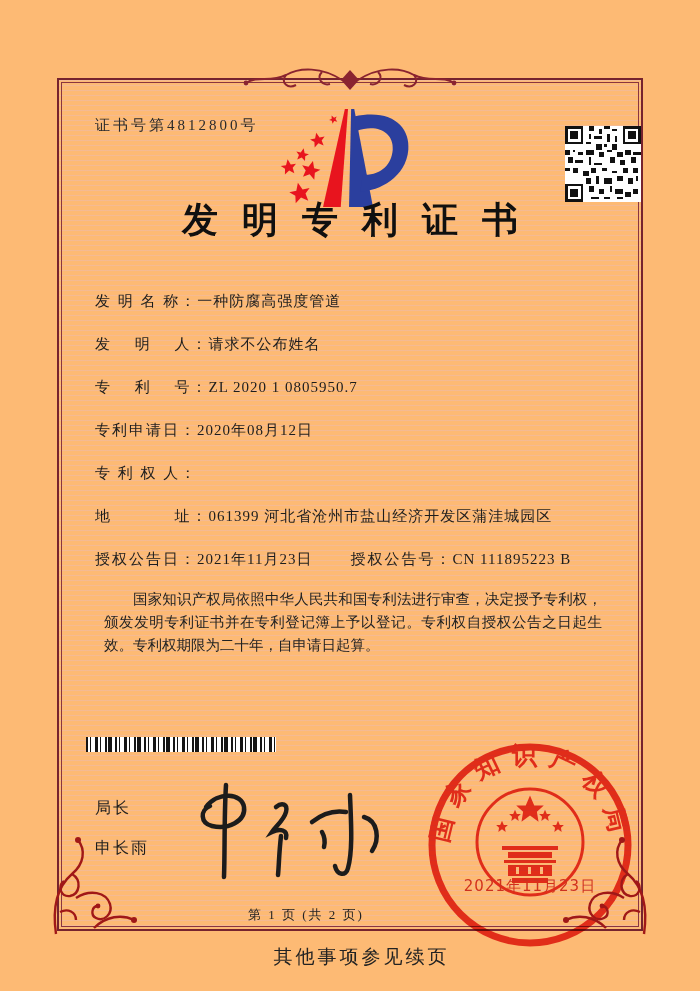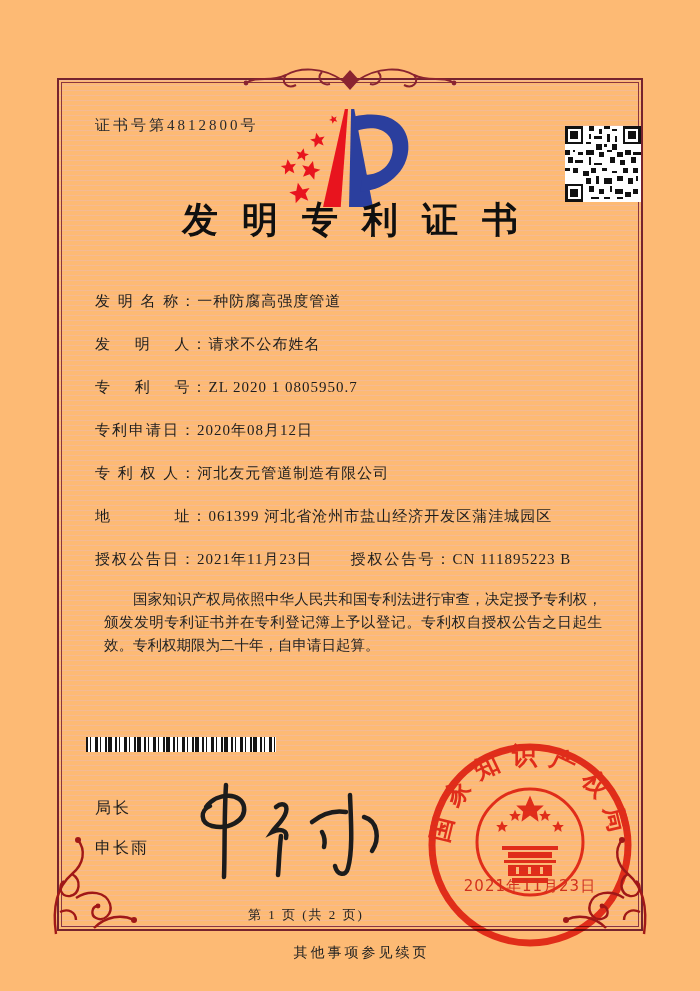--- a/index.html
+++ b/index.html
@@ -45,21 +45,21 @@
       #151515 19px 21px, #fff 21px 22px, #151515 22px 26px, #fff 26px 29px);
   }
 
   .sig-role{position:absolute;left:95px;top:798px;font-size:16px;letter-spacing:2px;}
   .sig-name{position:absolute;left:95px;top:838px;font-size:16px;letter-spacing:2px;}
   .sig-hand{position:absolute;left:188px;top:775px;width:205px;height:110px;}
 
   .seal{position:absolute;left:423px;top:738px;width:214px;height:214px;mix-blend-mode:multiply;opacity:.95;}
 
   .page-indicator{position:absolute;left:0;top:906px;width:612px;text-align:center;font-size:13px;letter-spacing:2px;color:#222;}
-  .footer-note{position:absolute;left:0;top:944px;width:700px;text-align:center;font-size:14px;letter-spacing:3px;color:#222;padding-left:23px;}
+  .footer-note{position:absolute;left:0;top:944px;width:700px;text-align:center;font-size:19px;letter-spacing:3px;color:#222;padding-left:23px;}
 
   .top-ornament{position:absolute;left:238px;top:62px;width:224px;height:36px;}
   .corner-ornament-left{position:absolute;left:46px;top:834px;width:92px;height:104px;}
   .corner-ornament-right{position:absolute;left:562px;top:834px;width:92px;height:104px;transform:scaleX(-1);}
 </style>
 </head>
 <body>
 
 <div class="page">
 
@@ -132,21 +132,20 @@
     <div class="field-row">
       <span class="flabel">专　 利　 号：</span>
       <span class="fvalue">ZL 2020 1 0805950.7</span>
     </div>
     <div class="field-row">
       <span class="flabel">专利申请日：</span>
       <span class="fvalue">2020年08月12日</span>
     </div>
     <div class="field-row">
       <span class="flabel">专 利 权 人：</span>
-      <span class="fvalue">河北友元管道制造有限公司</span>
     </div>
     <div class="field-row">
       <span class="flabel">地　 　　 址：</span>
       <span class="fvalue">061399 河北省沧州市盐山经济开发区蒲洼城园区</span>
     </div>
     <div class="grant-row">
       <span class="flabel">授权公告日：</span>
       <span class="fvalue">2021年11月23日</span>
       <span class="flabel grant-pair2">授权公告号：</span>
       <span class="fvalue">CN 111895223 B</span>

